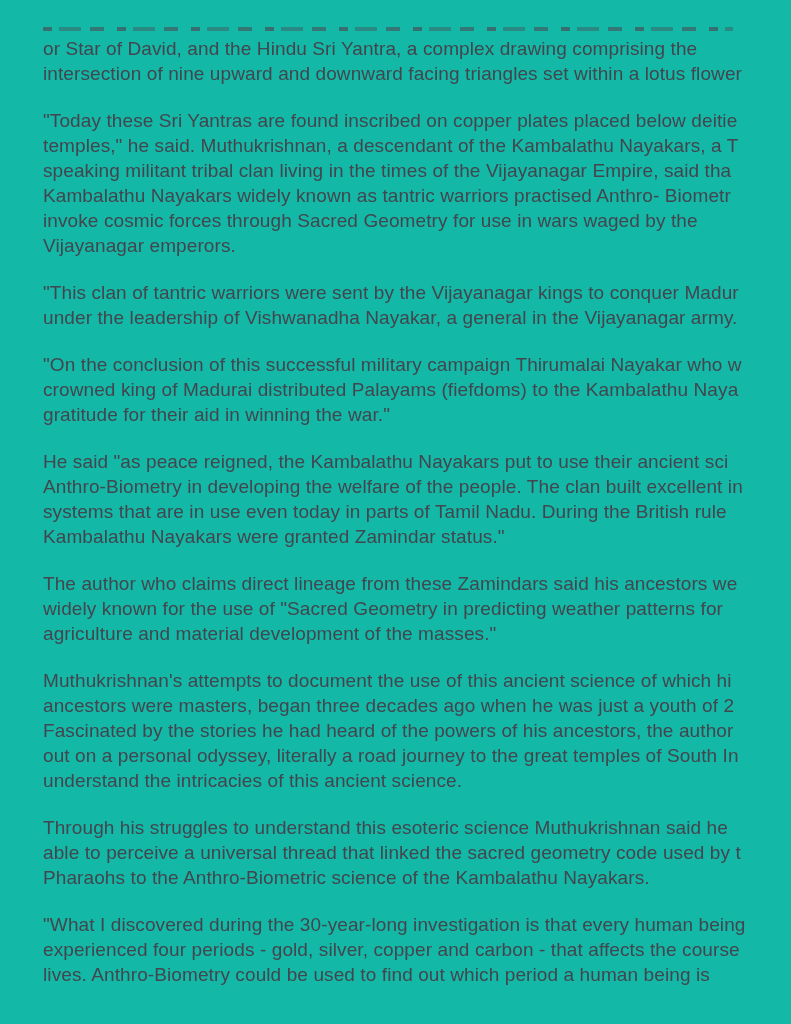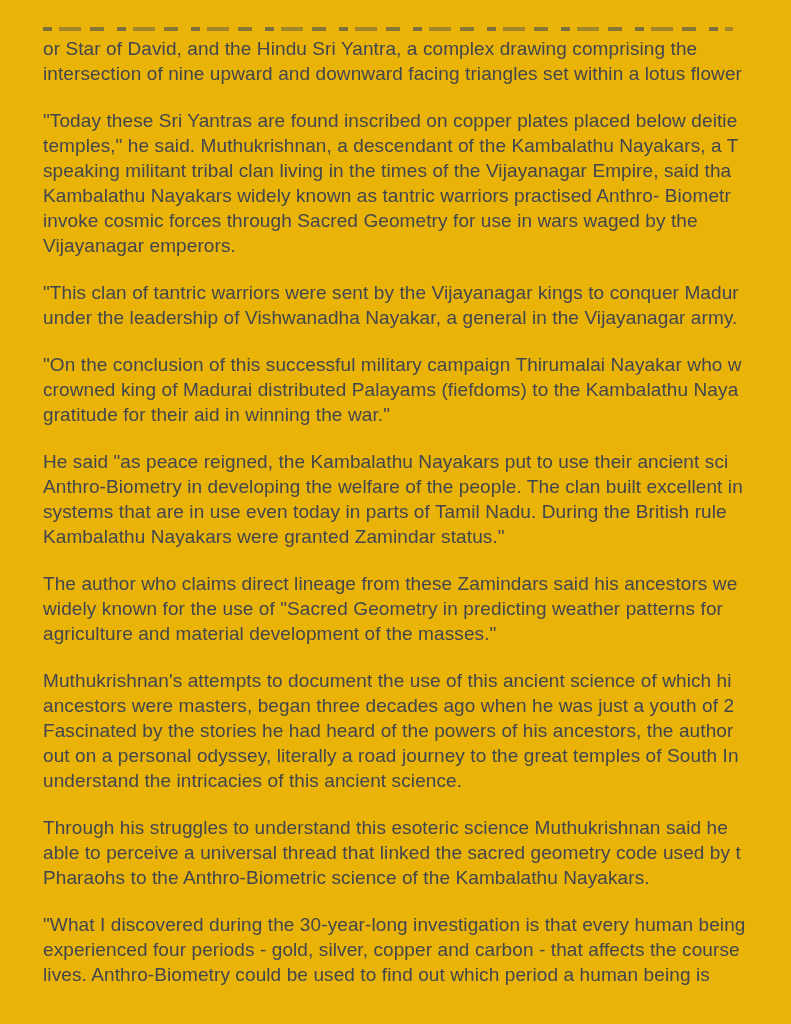--- a/index.html
+++ b/index.html
@@ -5,21 +5,21 @@
   html, body {
     margin: 0;
     padding: 0;
     background: #ffffff;
   }
   .page {
     position: relative;
     width: 791px;
     height: 1024px;
     overflow: hidden;
-    background: #eab308;
+    background: #14b8a6;
     font-family: "Liberation Sans", sans-serif;
   }
   
   .remnant {
     position: absolute;
     left: 43px;
     top: 27px;
     width: 690px;
     height: 4px;
     opacity: 0.8;

